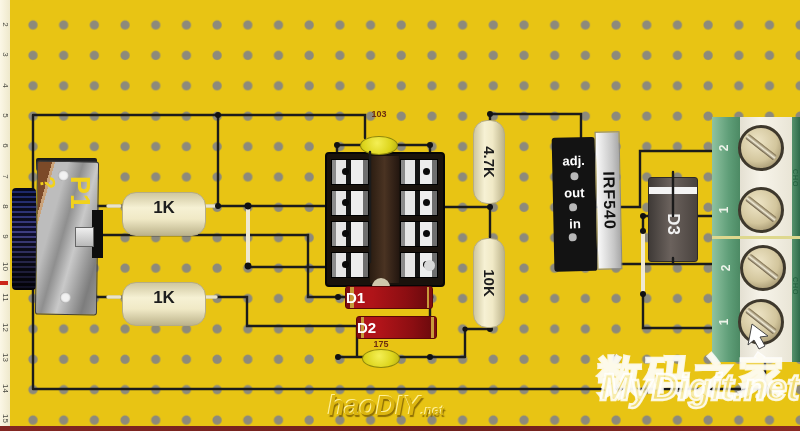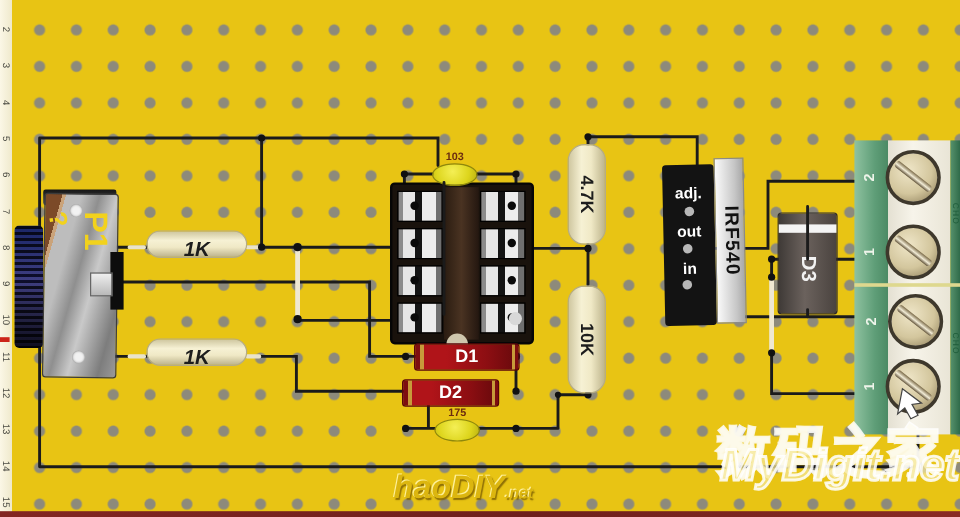--- a/index.html
+++ b/index.html
@@ -24,42 +24,42 @@
     background:linear-gradient(105deg,#7c4a28 0 14%,#caa37a 14% 17%,#bdbdbd 17% 30%,#8f8f8f 45%,#c9c9c9 60%,#7d7d7d 85%,#9a9a9a);
     border:1px solid #3c3c3c;z-index:2;}
   .pot-cap{left:36px;top:158px;width:61px;height:13px;background:linear-gradient(180deg,#161616,#4e4e4e);border-radius:2px;z-index:2;}
   .pot-dot{width:11px;height:11px;border-radius:50%;background:#f2f2f2;box-shadow:0 0 2px #555 inset;z-index:3;}
   .pot-label{left:64px;top:168px;width:30px;height:46px;color:#f2d21c;font-weight:bold;font-size:27px;
     transform:rotate(90deg);z-index:3;line-height:44px;}
   .pot-q{left:41px;top:171px;color:#f2d21c;font-weight:bold;font-size:21px;transform:rotate(80deg);z-index:3;}
   .pot-bar{left:92px;top:210px;width:11px;height:48px;background:#0d0d0d;z-index:3;}
   .pot-tab{left:75px;top:227px;width:19px;height:20px;background:linear-gradient(180deg,#efefef,#b9b9b9);border:1px solid #666;z-index:3;}
   
-  .res-h{width:84px;height:23px;border-radius:14px;border:1px solid #b5ac85;
+  .res-h{width:84px;height:44px;border-radius:14px;border:1px solid #b5ac85;
     background:linear-gradient(180deg,#cfc7a0,#f6f1d4 35%,#f0e9c6 62%,#bdb48c);
-    text-align:center;font-weight:bold;font-size:17px;color:#1d1d1d;line-height:30px;z-index:2;font-style:italic;}
+    text-align:center;font-weight:bold;font-size:17px;color:#1d1d1d;line-height:30px;z-index:2;}
   .res-v{width:32px;height:84px;border-radius:14px;border:1px solid #b5ac85;
     background:linear-gradient(90deg,#cfc7a0,#f6f1d4 35%,#f0e9c6 62%,#bdb48c);z-index:2;}
   .res-v span{position:absolute;left:50%;top:50%;transform:translate(-50%,-50%) rotate(90deg);
     font-weight:bold;font-size:15px;color:#1d1d1d;white-space:nowrap;}
   
   .socket{left:325px;top:152px;width:120px;height:135px;background:#19120c;border:2px solid #060606;border-radius:4px;z-index:2;}
   .chan{position:absolute;left:43px;top:2px;width:29px;height:127px;background:linear-gradient(90deg,#2a1c11,#4a3322 50%,#241710);}
   .slot{position:absolute;width:38px;height:26px;border:1px solid #000;
     background:linear-gradient(90deg,#8b8b8b 0 10%,#e6e6e6 10% 38%,#141414 38% 54%,#ededed 54% 86%,#6f6f6f 86%);}
   .slot i{position:absolute;left:28%;top:34%;width:7px;height:7px;border-radius:50%;background:#0a0a0a;}
   .notch{position:absolute;left:45px;bottom:-2px;width:18px;height:9px;border-radius:9px 9px 0 0;background:#cfc7ad;}
   .pin1{position:absolute;right:8px;bottom:14px;width:11px;height:11px;border-radius:50%;background:#d8d8d8;}
   
   .cap{width:38px;height:19px;border-radius:50%;border:1px solid #8f880c;
     background:radial-gradient(circle at 45% 35%,#f4ef55,#ddd51c 60%,#b7ae10);z-index:2;}
   .cap-label{font-size:9px;font-weight:bold;color:#6b2c10;z-index:2;width:42px;text-align:center;}
   
   .diode-h{height:23px;border-radius:3px;border:1px solid #5a0608;color:#fff;font-weight:bold;font-size:15px;
-    text-align:center;line-height:21px;z-index:2;
+    line-height:21px;z-index:2;
     background:linear-gradient(90deg,#7e0d10 0 5%,#c79a3a 5% 9%,#b01419 9% 30%,#8c0e12 70%,#6e0a0d 94%,#c79a3a 94% 97%,#7e0d10 97%);}
   .d3{left:648px;top:177px;width:50px;height:85px;border-radius:3px;border:1px solid #2e2a28;
     background:linear-gradient(90deg,#3f3a37,#6b625d 45%,#4a433f);z-index:2;}
   .d3 .stripe{position:absolute;left:0;top:9px;width:100%;height:7px;background:#f4f4f4;}
   .d3 span{position:absolute;left:50%;top:56%;transform:translate(-50%,-50%) rotate(90deg);
     color:#f2f2f2;font-weight:bold;font-size:17px;}
   
   .irf{left:553px;top:132px;width:68px;height:140px;transform:rotate(-1.2deg);z-index:2;}
   .irf .body{position:absolute;left:0;top:5px;width:43px;height:134px;background:#131313;border-radius:3px;}
   .irf .pin-label{position:absolute;color:#fff;font-weight:bold;font-size:13px;width:43px;text-align:center;}
@@ -193,27 +193,27 @@
       <div class="slot" style="left:73px;top:67px;">
           <i style="left:62%"></i>
         </div>
       <div class="slot" style="left:73px;top:98px;">
           <i style="left:62%"></i>
         </div>
       <div class="notch"></div>
       <div class="pin1"></div>
     </div>
 
-    <div class="abs cap-label" style="left:358px;top:125px;text-align:center;">103</div>
+    <div class="abs cap-label" style="left:358px;top:109px;text-align:center;">103</div>
     <div class="abs cap" style="left:360px;top:136px;"></div>
     <div class="abs cap-label" style="left:360px;top:339px;">175</div>
     <div class="abs cap" style="left:362px;top:349px;"></div>
 
     <div class="abs diode-h" style="left:345px;top:286px;width:88px;">D1</div>
-    <div class="abs diode-h" style="left:335px;top:316px;width:81px;">D2</div>
+    <div class="abs diode-h" style="left:356px;top:316px;width:81px;">D2</div>
 
     <div class="abs res-v" style="left:473px;top:120px;">
         <span>4.7K</span>
       </div>
     <div class="abs res-v" style="left:473px;top:238px;height:90px;">
         <span>10K</span>
       </div>
 
     <div class="abs irf">
       <div class="body"></div>

